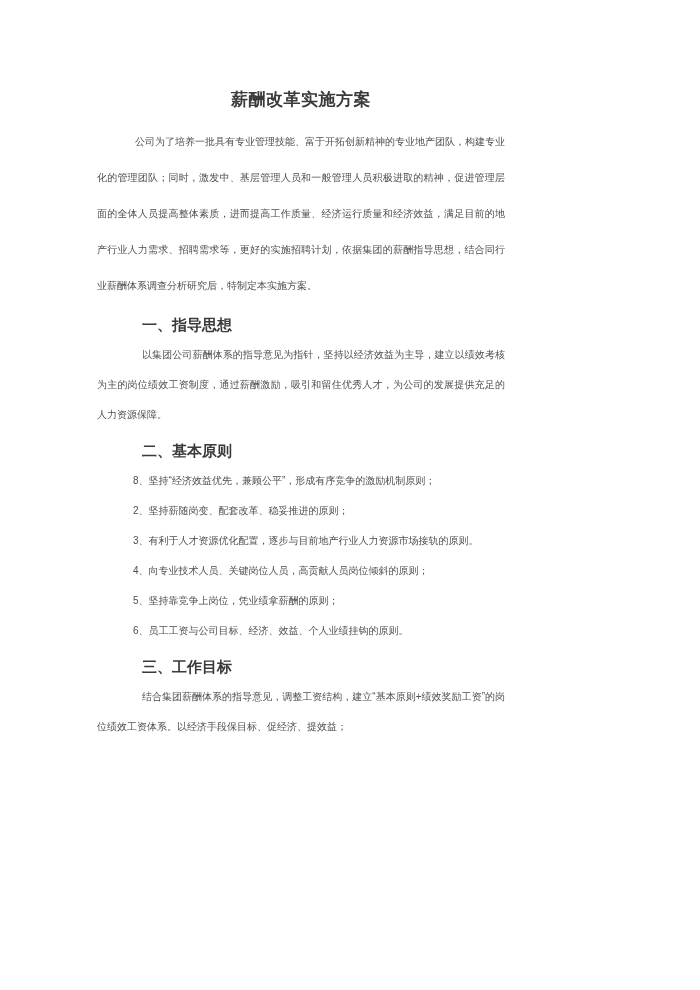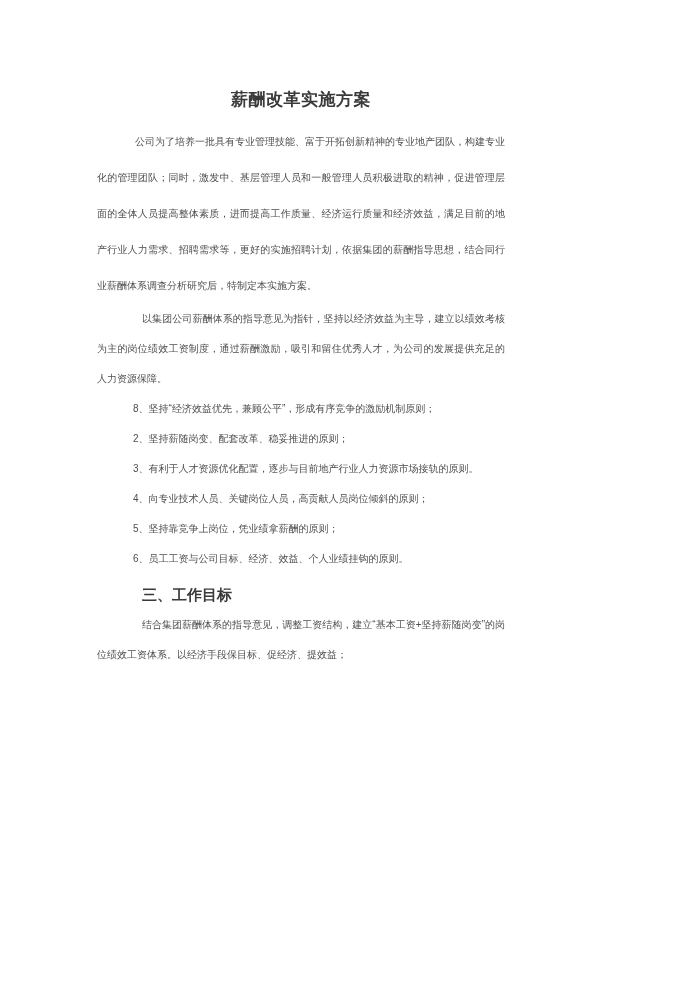--- a/index.html
+++ b/index.html
@@ -57,34 +57,36 @@
 </style>
 </head>
 <body>
 
 <div class="page">
 
   <h1 class="doc-title">薪酬改革实施方案</h1>
 
   <p class="para loose indent-md">公司为了培养一批具有专业管理技能、富于开拓创新精神的专业地产团队，构建专业化的管理团队；同时，激发中、基层管理人员和一般管理人员积极进取的精神，促进管理层面的全体人员提高整体素质，进而提高工作质量、经济运行质量和经济效益，满足目前的地产行业人力需求、招聘需求等，更好的实施招聘计划，依据集团的薪酬指导思想，结合同行业薪酬体系调查分析研究后，特制定本实施方案。</p>
 
+  <h2 class="sec-heading">一、指导思想</h2>
 
   <p class="para tight indent-lg">以集团公司薪酬体系的指导意见为指针，坚持以经济效益为主导，建立以绩效考核为主的岗位绩效工资制度，通过薪酬激励，吸引和留住优秀人才，为公司的发展提供充足的人力资源保障。</p>
 
+  <h2 class="sec-heading">二、基本原则</h2>
 
   <p class="para tight indent-sm">8、坚持“经济效益优先，兼顾公平”，形成有序竞争的激励机制原则；</p>
 
   <p class="para tight indent-sm">2、坚持薪随岗变、配套改革、稳妥推进的原则；</p>
 
   <p class="para tight indent-sm">3、有利于人才资源优化配置，逐步与目前地产行业人力资源市场接轨的原则。</p>
 
   <p class="para tight indent-sm">4、向专业技术人员、关键岗位人员，高贡献人员岗位倾斜的原则；</p>
 
   <p class="para tight indent-sm">5、坚持靠竞争上岗位，凭业绩拿薪酬的原则；</p>
 
   <p class="para tight indent-sm">6、员工工资与公司目标、经济、效益、个人业绩挂钩的原则。</p>
 
   <h2 class="sec-heading">三、工作目标</h2>
 
 
-  <p class="para tight indent-lg">结合集团薪酬体系的指导意见，调整工资结构，建立“基本工资+坚持薪随岗变”的岗位绩效工资体系。以经济手段保目标、促经济、提效益；</p>
+  <p class="para tight indent-lg">结合集团薪酬体系的指导意见，调整工资结构，建立“基本原则+绩效奖励工资”的岗位绩效工资体系。以经济手段保目标、促经济、提效益；</p>
 
 </div>
 
 </body></html>

